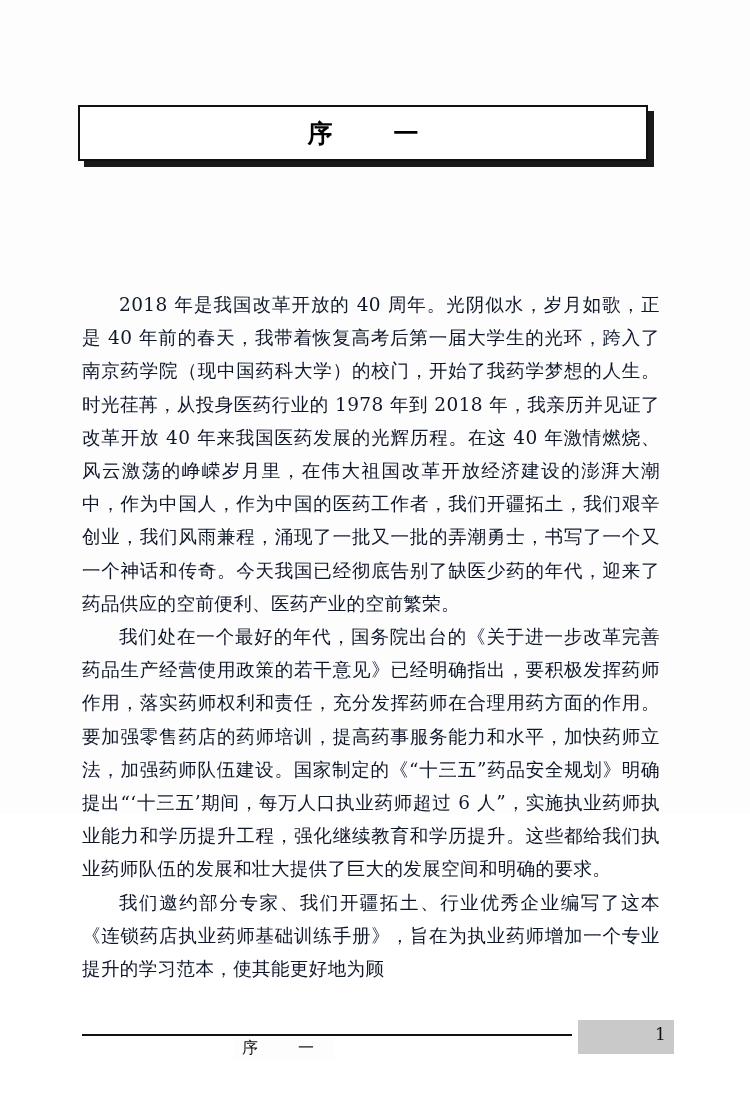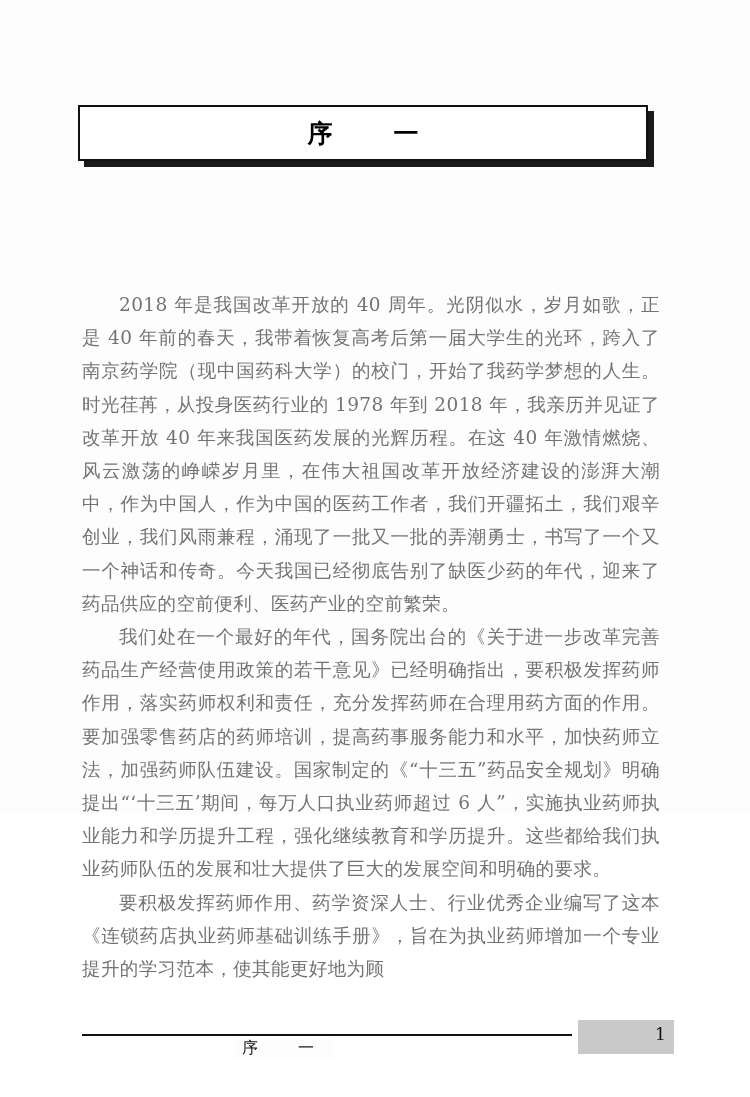--- a/index.html
+++ b/index.html
@@ -60,21 +60,21 @@
   }
 
   
   .body-text {
     position: absolute;
     left: 82px;
     top: 288px;
     width: 578px;
     font-size: 18.5px;
     line-height: 33.2px;
-    color: #737373;
+    color: #0f172a;
     text-align: justify;
     text-justify: inter-ideograph;
   }
   .para {
     margin: 0 0 0 0;
     text-indent: 2em;
     text-align: justify;
     text-justify: inter-ideograph;
     letter-spacing: 0.4px;
   }
@@ -129,21 +129,21 @@
   <div class="title-banner-wrap">
     <div class="title-banner-shadow"></div>
     <div class="title-banner">
       <span class="title-text">序　一</span>
     </div>
   </div>
 
   <div class="body-text">
     <p class="para">2018 年是我国改革开放的 40 周年。光阴似水，岁月如歌，正是 40 年前的春天，我带着恢复高考后第一届大学生的光环，跨入了南京药学院（现中国药科大学）的校门，开始了我药学梦想的人生。时光荏苒，从投身医药行业的 1978 年到 2018 年，我亲历并见证了改革开放 40 年来我国医药发展的光辉历程。在这 40 年激情燃烧、风云激荡的峥嵘岁月里，在伟大祖国改革开放经济建设的澎湃大潮中，作为中国人，作为中国的医药工作者，我们开疆拓土，我们艰辛创业，我们风雨兼程，涌现了一批又一批的弄潮勇士，书写了一个又一个神话和传奇。今天我国已经彻底告别了缺医少药的年代，迎来了药品供应的空前便利、医药产业的空前繁荣。</p>
     <p class="para">我们处在一个最好的年代，国务院出台的《关于进一步改革完善药品生产经营使用政策的若干意见》已经明确指出，要积极发挥药师作用，落实药师权利和责任，充分发挥药师在合理用药方面的作用。要加强零售药店的药师培训，提高药事服务能力和水平，加快药师立法，加强药师队伍建设。国家制定的《“十三五”药品安全规划》明确提出“‘十三五’期间，每万人口执业药师超过 6 人”，实施执业药师执业能力和学历提升工程，强化继续教育和学历提升。这些都给我们执业药师队伍的发展和壮大提供了巨大的发展空间和明确的要求。</p>
-    <p class="para">要积极发挥药师作用、药学资深人士、行业优秀企业编写了这本《连锁药店执业药师基础训练手册》，旨在为执业药师增加一个专业提升的学习范本，使其能更好地为顾</p>
+    <p class="para">我们邀约部分专家、我们开疆拓土、行业优秀企业编写了这本《连锁药店执业药师基础训练手册》，旨在为执业药师增加一个专业提升的学习范本，使其能更好地为顾</p>
   </div>
 
   <div class="footer">
     <div class="footer-rule"></div>
     <span class="footer-label">序　一</span>
     <div class="footer-pagebox"></div>
     <span class="footer-pagenum">1</span>
   </div>
 
 </div>

